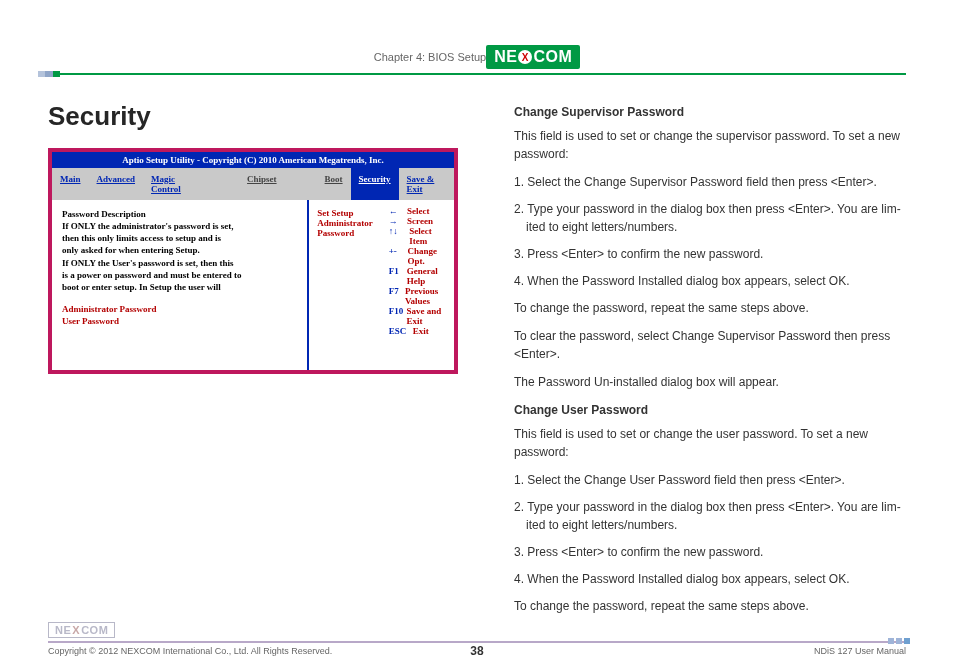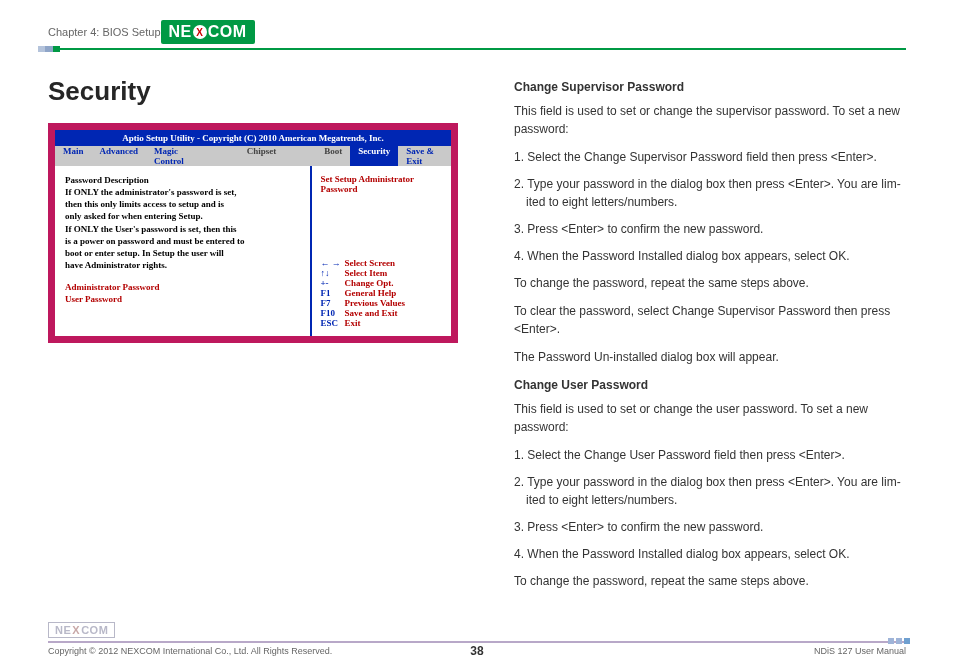--- a/index.html
+++ b/index.html
@@ -1,38 +1,38 @@
 <!DOCTYPE html>
 <html><head>
 <meta charset="utf-8">
 <style>
   * { box-sizing: border-box; margin: 0; padding: 0; }
   body { width: 954px; height: 672px; font-family: Arial, Helvetica, sans-serif; background: #fff; position: relative; color: #333; }
   .page { padding: 20px 48px 0 48px; }
-  .top-row { display: flex; justify-content: flex-start; align-items: center; font-size: 11px; color: #666; }
+  .top-row { display: flex; justify-content: center; align-items: center; font-size: 11px; color: #666; margin-top: 25px; }
   .chapter { }
   .logo-wrap { background: #009944; padding: 3px 8px; display: flex; align-items: center; border-radius: 2px; }
   .logo-text { color: #fff; font-weight: bold; font-size: 16px; letter-spacing: 0.5px; display: flex; align-items: center; }
   .logo-x { background: #fff; border-radius: 50%; width: 14px; height: 14px; display: inline-flex; align-items: center; justify-content: center; margin: 0 1px; }
   .logo-x-inner { color: #c00; font-size: 10px; font-weight: bold; }
   .hr-top { height: 2px; background: linear-gradient(to right, #009944 0, #009944 100%); margin-top: 4px; position: relative; }
   .hr-top::before { content: ""; position: absolute; left: -10px; top: -2px; width: 22px; height: 6px; background: linear-gradient(to right, #b4c3db 0, #b4c3db 33%, #8fa5c8 33%, #8fa5c8 66%, #009944 66%); }
   .content { display: flex; gap: 30px; margin-top: 26px; }
   .left-col { width: 410px; flex: none; }
   .right-col { flex: 1; font-size: 12px; line-height: 1.5; color: #333; margin-left: 26px; }
   h1.title { font-size: 26px; font-weight: 700; color: #262626; margin-bottom: 16px; }
-  .bios-box { border: 7px solid #be185d; background: #4c1d95; font-family: "Times New Roman", serif; font-size: 9px; }
+  .bios-box { border: 4px solid #be185d; background: #4c1d95; font-family: "Times New Roman", serif; font-size: 9px; }
   .bios-header { background: #0026b3; color: #fff; text-align: center; padding: 3px 0; font-weight: bold; }
   .bios-tabs { background: #c9c9c9; display: flex; font-size: 9px; font-weight: bold; }
-  .bios-tab { padding: 0 8px; color: #0026b3; }
+  .bios-tab { padding: 6px 8px; color: #0026b3; text-decoration: underline; }
   .bios-tab.active { background: #0026b3; color: #fff; }
   .bios-tab.nonactive { color: #444; margin-left: 32px; }
   .bios-body { display: flex; background: #fff; min-height: 170px; }
   .bios-main { flex: 1.7; padding: 8px 10px; color: #0026b3; font-weight: bold; line-height: 1.35; }
-  .bios-side { flex: 1; border-left: 2px solid #0026b3; display: flex; flex-direction: column; }
+  .bios-side { flex: 1; border-left: 2px solid #0026b3; display: flex; flex-direction: row; }
   .bios-side-top { padding: 8px 8px; color: #b30000; font-weight: bold; flex: 1; }
   .bios-side-bot { padding: 6px 8px 8px 8px; font-weight: bold; }
   .legend-row { display: flex; }
   .legend-k { color: #0026b3; width: 24px; }
   .legend-v { color: #b30000; }
   .bios-footer { background: #0026b3; color: #fff; text-align: center; padding: 3px 0; font-weight: bold; }
   .bios-black { color: #000; font-weight: bold; }
   .bios-red { color: #b30000; font-weight: bold; }
   .right-col h3 { font-size: 12px; font-weight: 700; margin-bottom: 6px; margin-top: 2px; }
   .right-col p { margin-bottom: 10px; }
@@ -82,21 +82,20 @@
         </div>
         <div class="bios-body">
           <div class="bios-main">
             <div class="bios-black">Password Description</div>
             <div class="bios-black">If ONLY the administrator's password is set,</div>
             <div class="bios-black">then this only limits access to setup and is</div>
             <div class="bios-black">only asked for when entering Setup.</div>
             <div class="bios-black">If ONLY the User's password is set, then this</div>
             <div class="bios-black">is a power on password and must be entered to</div>
             <div class="bios-black">boot or enter setup. In Setup the user will</div>
-            <div class="bios-black">have Administrator rights.</div>
             <div style="height:10px"></div>
             <div class="bios-red">Administrator Password</div>
             <div class="bios-red">User Password</div>
           </div>
           <div class="bios-side">
             <div class="bios-side-top">Set Setup Administrator Password</div>
             <div class="bios-side-bot">
               <div class="legend-row">
                   <span class="legend-k">← →</span>
                   <span class="legend-v">Select Screen</span>

